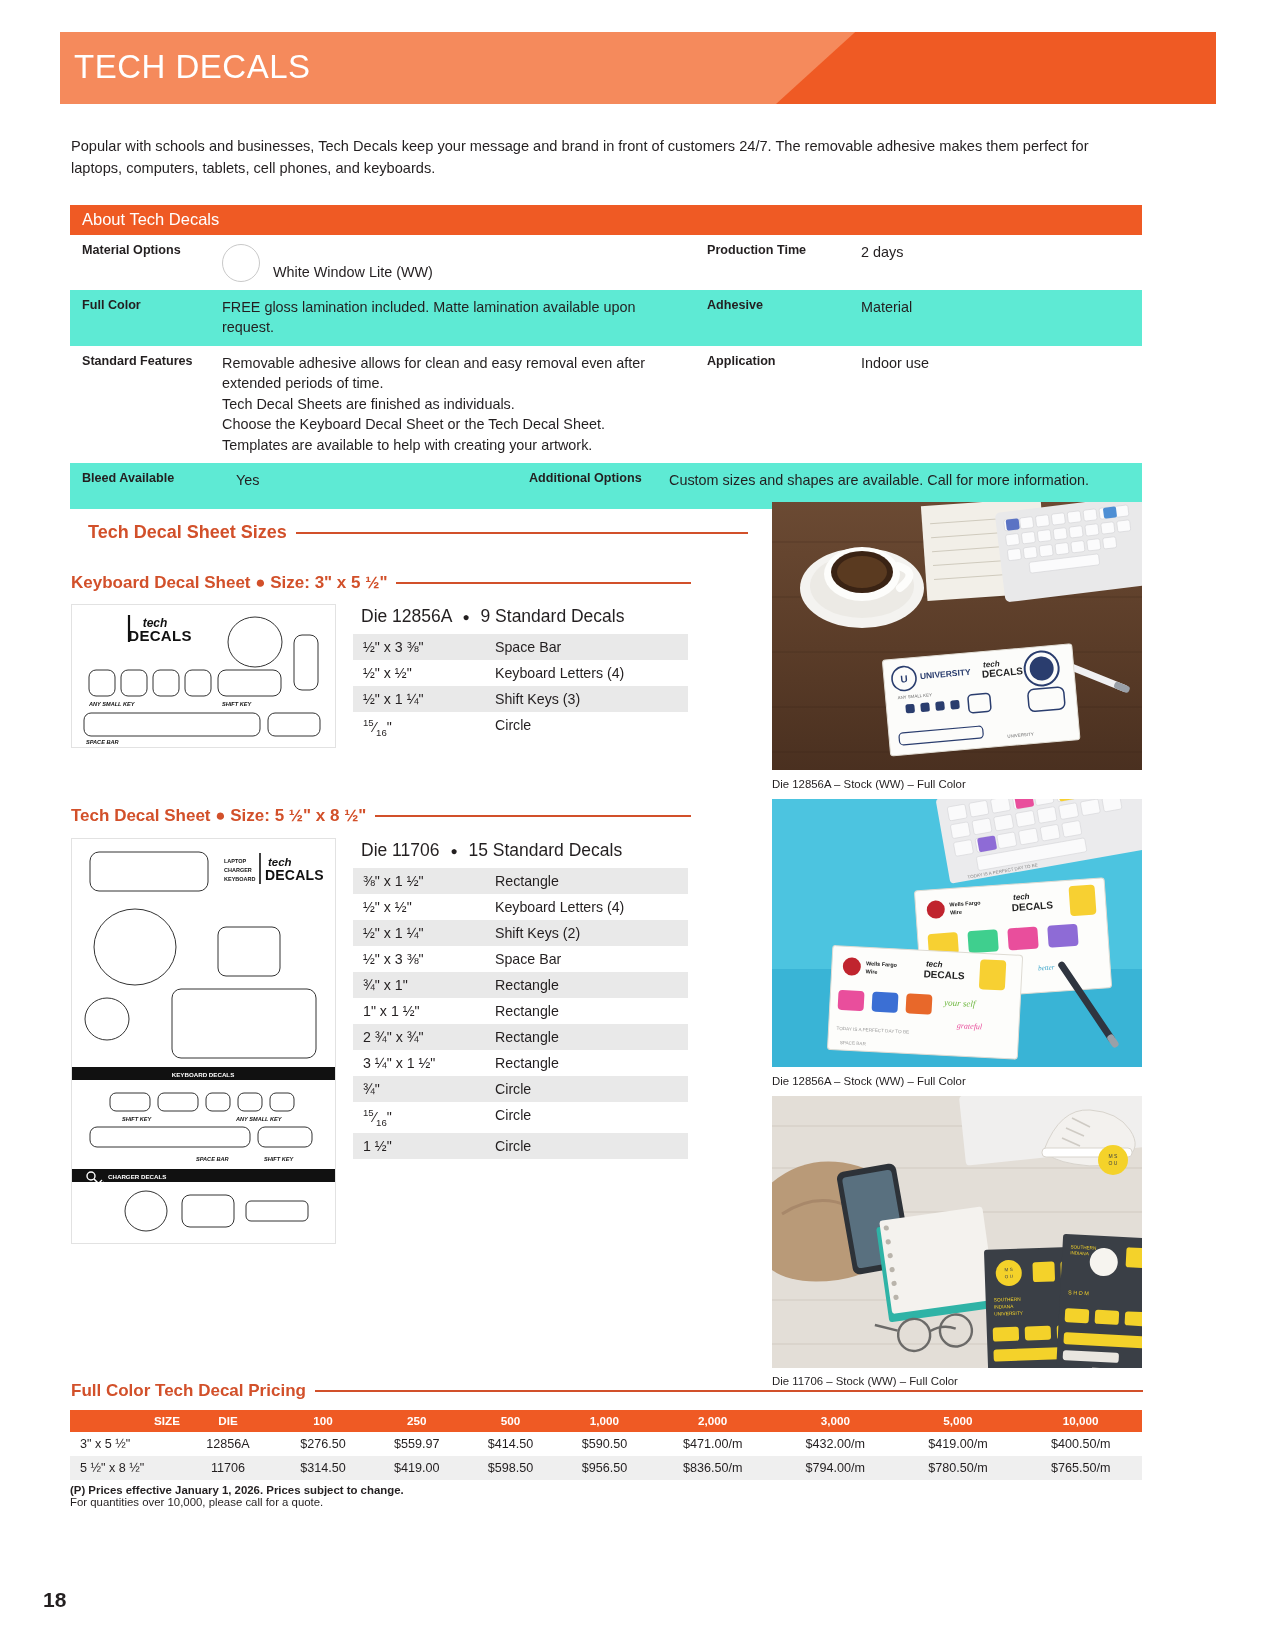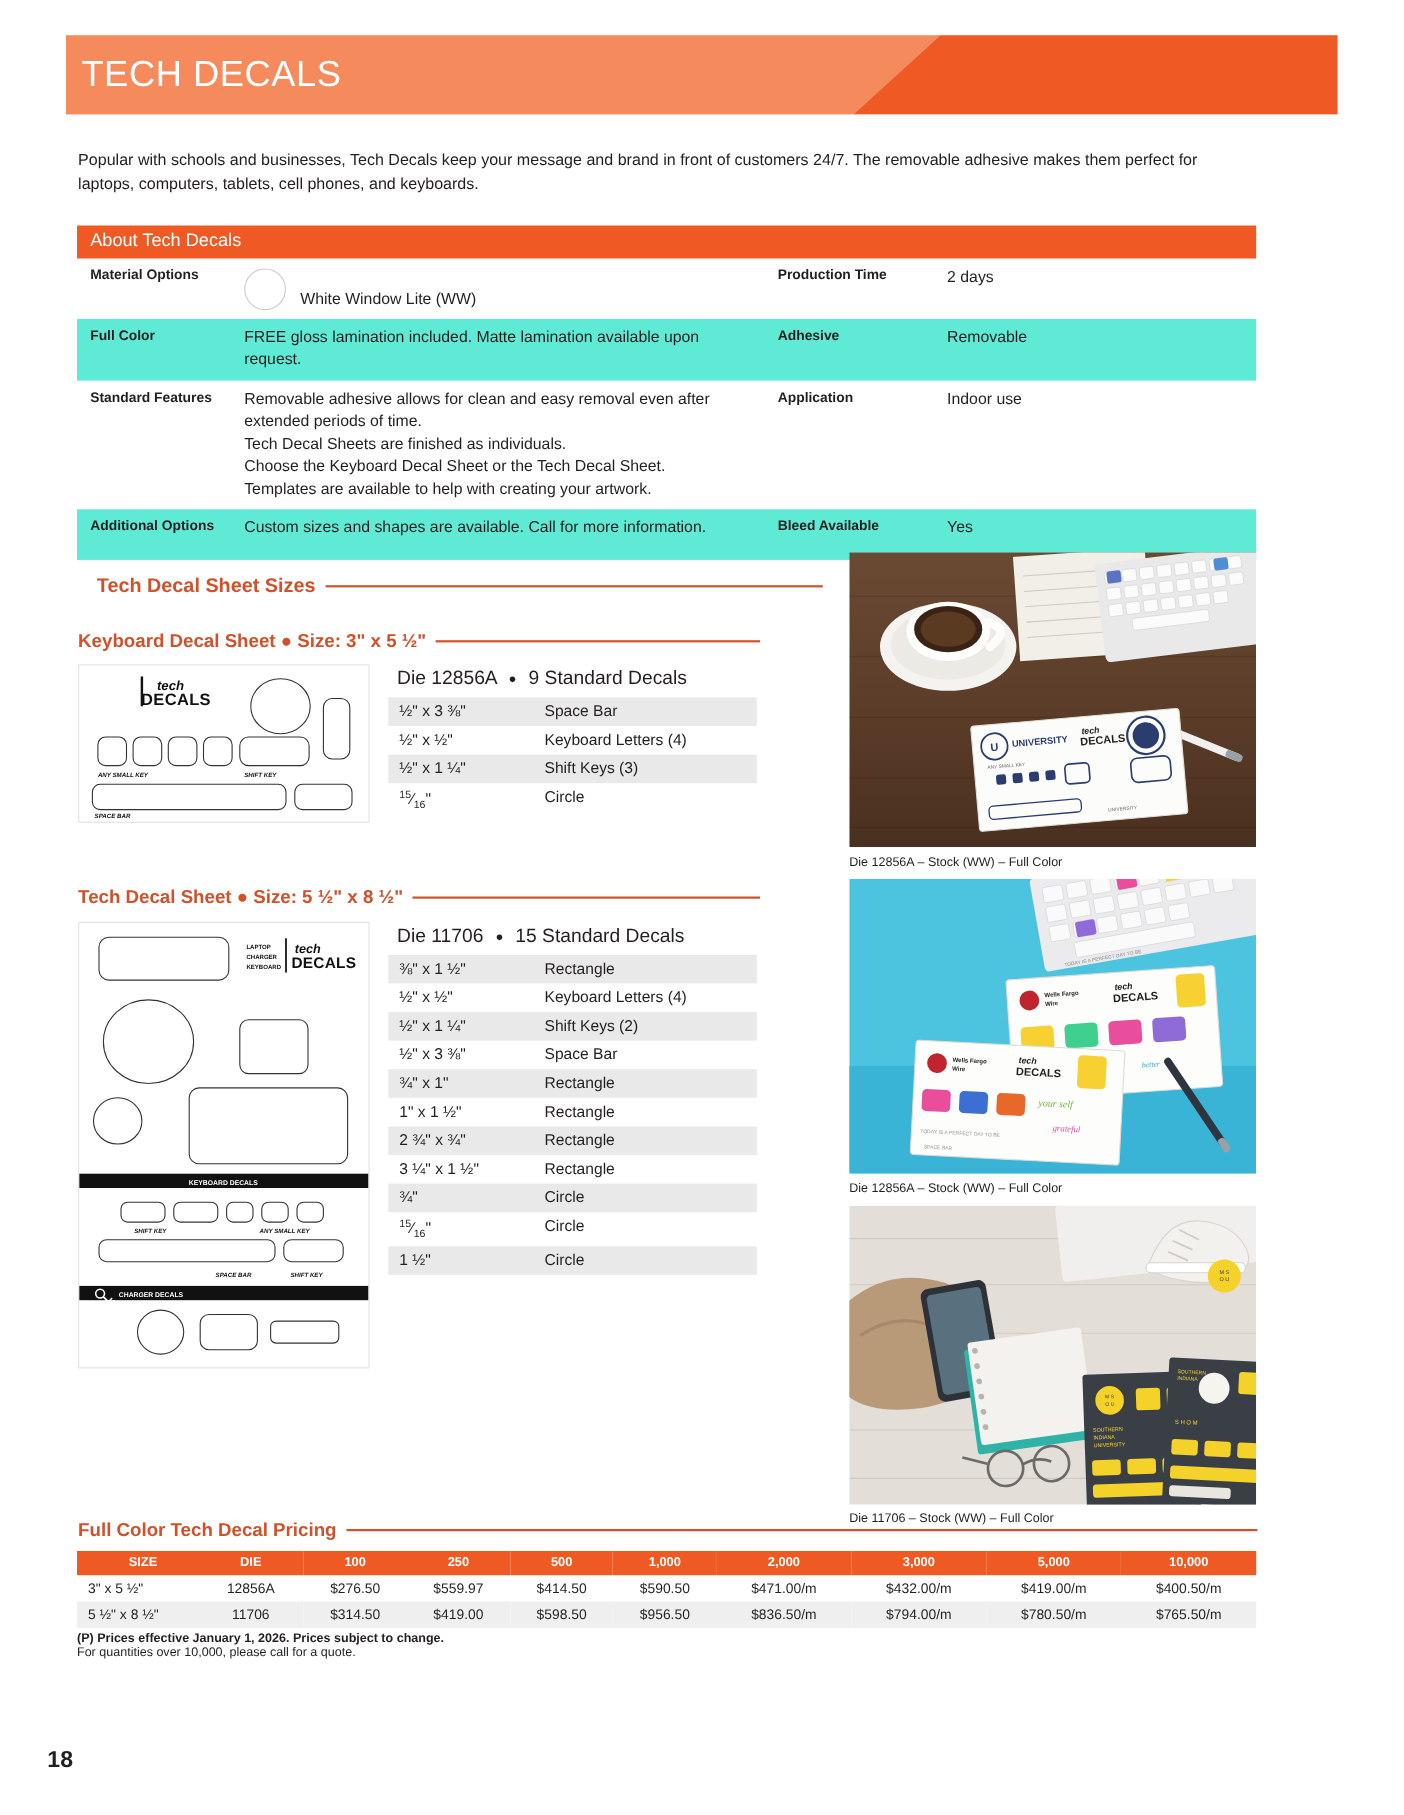--- a/index.html
+++ b/index.html
@@ -100,21 +100,21 @@
     position:absolute; font-size:11.4px; color:#231f20;
   }
 
   
   .pricing { position:absolute; left:70px; top:1410px; width:1072px; }
   .price-tbl { width:100%; border-collapse:collapse; }
   .price-tbl th {
     background:#ef5a24; color:#fff; font-size:11.7px; font-weight:bold;
     padding:4px 0 5px 0; text-align:center;
   }
-  .price-tbl th.size-c { text-align:center; padding-left:10px; width:110px; }
+  .price-tbl th.size-c { text-align:right; padding-left:10px; width:110px; }
   .price-tbl th.die-c  { width:96px; }
   .price-tbl td {
     font-size:12.6px; padding:5px 0 5px 0; text-align:center; color:#231f20;
   }
   .price-tbl td.size-c { text-align:left; padding-left:10px; }
   .price-tbl tbody tr.alt td { background:#efefef; }
   .price-notes { margin-top:4px; }
   .note-bold { font-size:11.4px; font-weight:bold; color:#231f20; }
   .note { font-size:11.4px; color:#231f20; }
 
@@ -152,46 +152,46 @@
     </div>
   </div>
 
   <div class="about-row alt">
     <div class="about-col left">
       <div class="ac-label">Full Color</div>
       <div class="ac-value">FREE gloss lamination included. Matte lamination available upon request.</div>
     </div>
     <div class="about-col right">
       <div class="ac-label">Adhesive</div>
-      <div class="ac-value">Removable</div>
+      <div class="ac-value">Material</div>
     </div>
   </div>
 
   <div class="about-row">
     <div class="about-col left">
       <div class="ac-label">Standard Features</div>
       <div class="ac-value" style="white-space:pre-line">Removable adhesive allows for clean and easy removal even after extended periods of time.
 Tech Decal Sheets are finished as individuals.
 Choose the Keyboard Decal Sheet or the Tech Decal Sheet.
 Templates are available to help with creating your artwork.</div>
     </div>
     <div class="about-col right">
       <div class="ac-label">Application</div>
       <div class="ac-value">Indoor use</div>
     </div>
   </div>
 
   <div class="about-row alt">
+    <div class="about-col right">
+      <div class="ac-label">Bleed Available</div>
+      <div class="ac-value">Yes</div>
+    </div>
     <div class="about-col left">
       <div class="ac-label">Additional Options</div>
       <div class="ac-value">Custom sizes and shapes are available. Call for more information.</div>
-    </div>
-    <div class="about-col right">
-      <div class="ac-label">Bleed Available</div>
-      <div class="ac-value">Yes</div>
     </div>
   </div>
 </div>
 
 <div class="sec-title" style="left:88px; top:522px; width:660px; font-size:18px;">
   <span>Tech Decal Sheet Sizes</span>
   <span class="rule" style="flex:1;"></span>
 </div>
 
 <div class="sec-title" style="left:71px; top:573px; width:620px; font-size:17px;">

